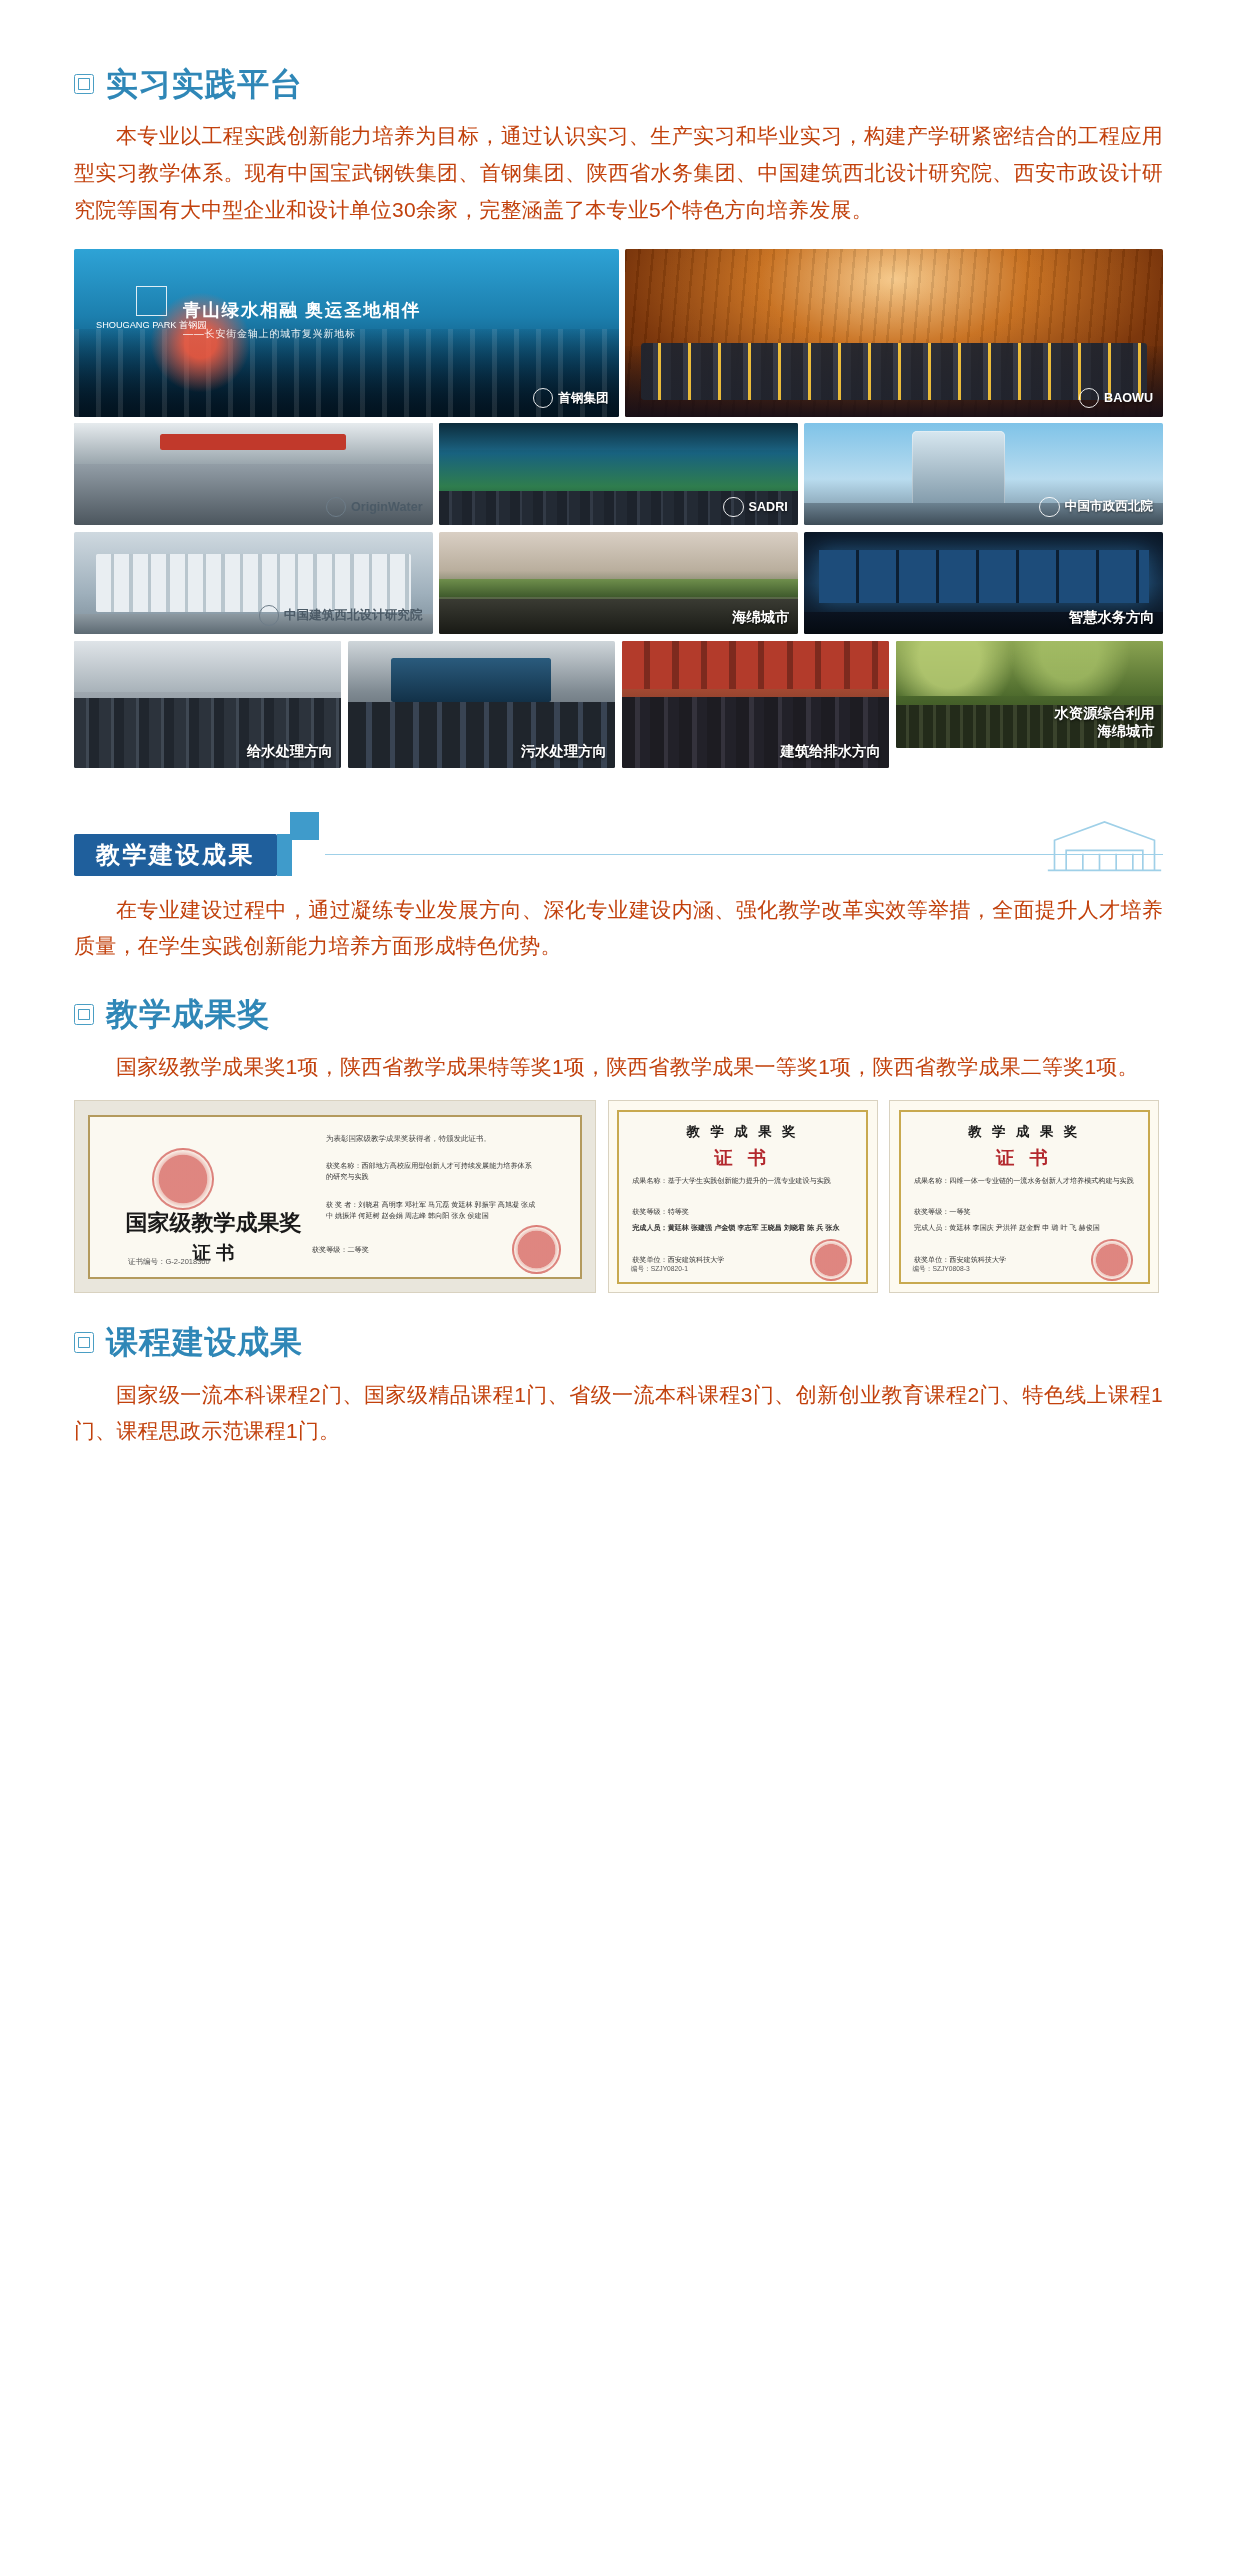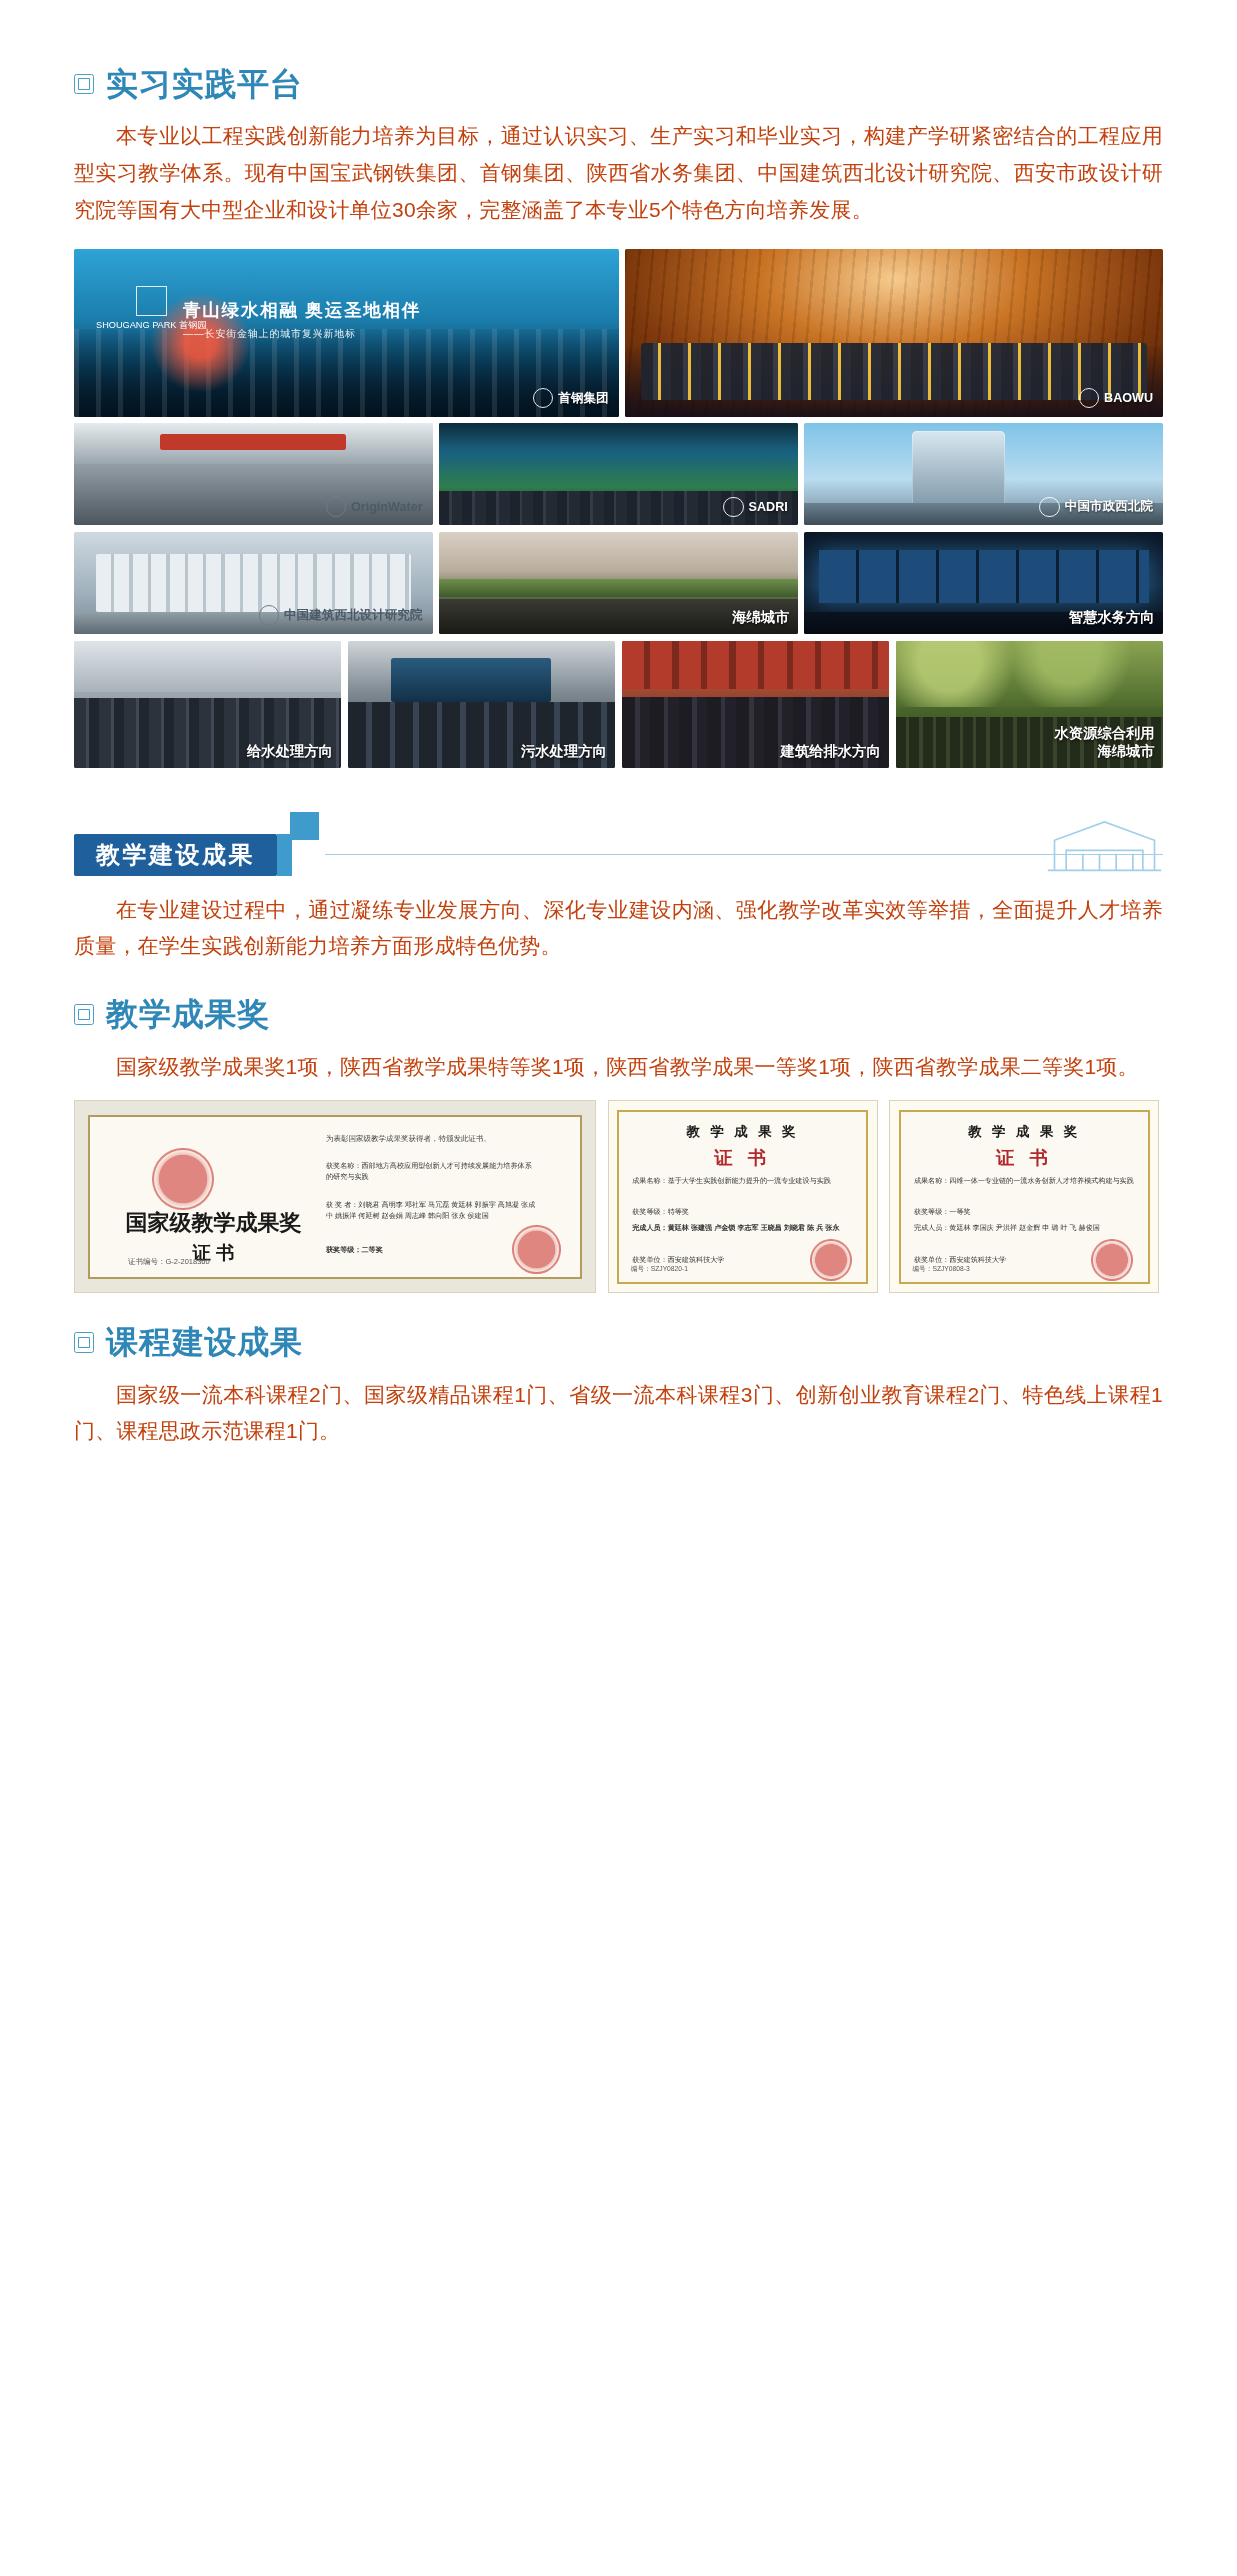--- a/index.html
+++ b/index.html
@@ -517,21 +517,21 @@
   <div class="row">
     <div class="img ph-crowd1" style="width:268px;height:127px;">
       <div class="cap">给水处理方向</div>
     </div>
     <div class="img ph-crowd2" style="width:268px;height:127px;">
       <div class="cap">污水处理方向</div>
     </div>
     <div class="img ph-crowd3" style="width:268px;height:127px;">
       <div class="cap">建筑给排水方向</div>
     </div>
-    <div class="img ph-trees" style="width:268px;height:127px;">
+    <div class="img ph-trees" style="width:268px;height:107px;">
       <div class="cap" style="white-space:pre-line;">水资源综合利用
 海绵城市</div>
     </div>
   </div>
 
   <div class="banner-wrap">
     <div class="banner-sq"></div>
     <div class="banner-sq small"></div>
     <div class="banner-tab">教学建设成果</div>
     <div class="banner-line"></div>
@@ -559,21 +559,21 @@
   <div class="certs">
 
     <div class="cert cert-main" style="width:520px;height:191px;">
       <div class="cert-inner"></div>
       <div class="seal" style="left:77px;top:47px;"></div>
       <div class="cert-title" style="left:34px;right:277px;top:107px;font-size:22px;">国家级教学成果奖</div>
       <div class="cert-title" style="left:34px;right:277px;top:139px;font-size:18.4px;">证 书</div>
       <div style="position:absolute;left:251px;top:32px;width:226px;font-size:7.5px;color:#444;line-height:1.5;">为表彰国家级教学成果奖获得者，特颁发此证书。</div>
       <div style="position:absolute;left:251px;top:60px;width:210px;font-size:7.1px;color:#333;line-height:1.55;">获奖名称：西部地方高校应用型创新人才可持续发展能力培养体系的研究与实践</div>
       <div style="position:absolute;left:251px;top:99px;width:210px;font-size:7.1px;color:#333;line-height:1.55;">获 奖 者：刘晓君 高明李 邓社军 马冗磊 黄廷林 郭振宇 高旭凝 张成中 姚振洋 何延树 赵会娟 周志峰 韩向阳 张永 侯建国</div>
-      <div style="position:absolute;left:251px;top:144px;width:210px;font-size:7.1px;color:#333;font-weight:bold;">获奖等级：二等奖</div>
+      <div style="position:absolute;left:237px;top:144px;width:210px;font-size:7.1px;color:#333;">获奖等级：二等奖</div>
       <div class="seal" style="right:34px;bottom:18.4px;width:49px;height:49px;"></div>
       <div style="position:absolute;left:37px;bottom:25px;font-size:7.5px;color:#555;margin-left:16px;">证书编号：G-2-2018360</div>
     </div>
 
     <div class="cert" style="width:268px;height:191px;background:#fdfaf0;">
       <div class="cert-inner" style="inset:8.4px;border-color:#c8a94f;"></div>
       <div class="cert-title" style="top:22px;font-size:13.4px;letter-spacing:3.4px;">教 学 成 果 奖</div>
       <div class="cert-title" style="top:44px;font-size:18.4px;color:#b3282d;letter-spacing:5px;">证 书</div>
       <div style="position:absolute;left:23.5px;right:23.5px;top:75px;font-size:7.1px;color:#333;line-height:1.6;">成果名称：基于大学生实践创新能力提升的一流专业建设与实践</div>
       <div style="position:absolute;left:23.5px;right:23.5px;top:106px;font-size:7.1px;color:#333;">获奖等级：特等奖</div>

